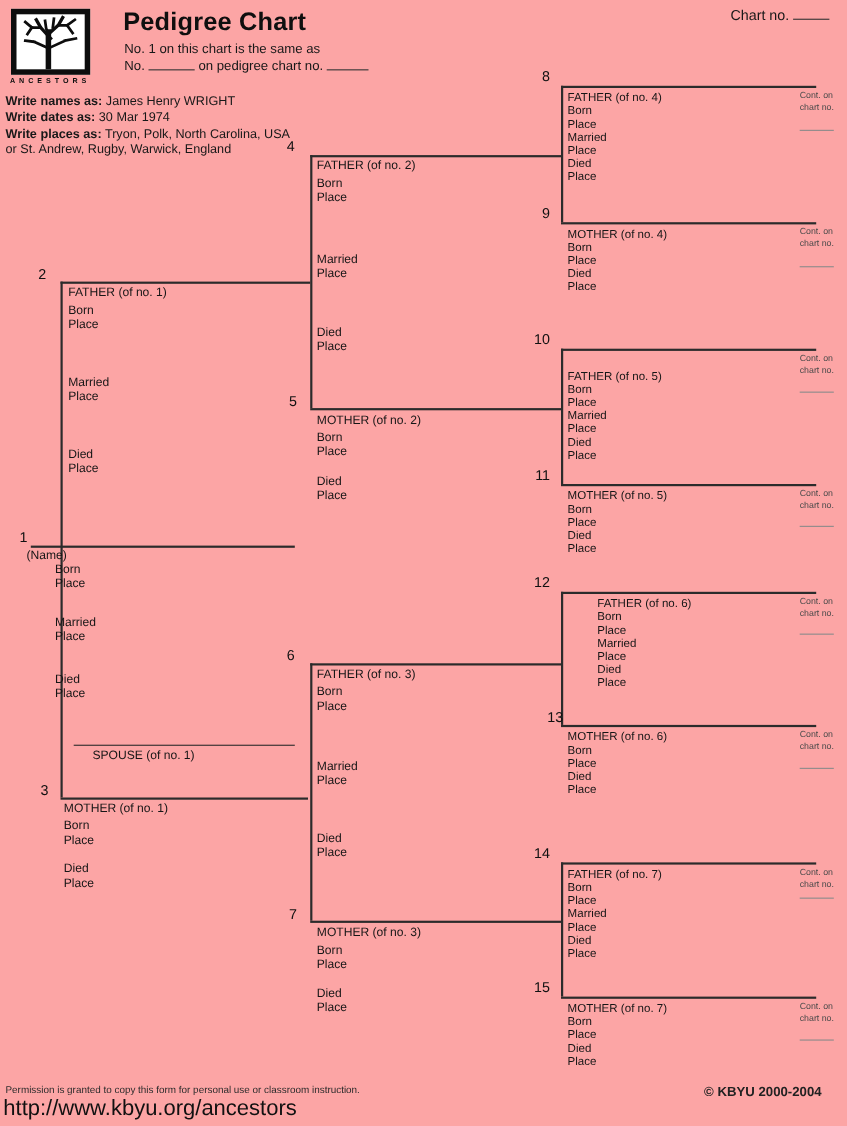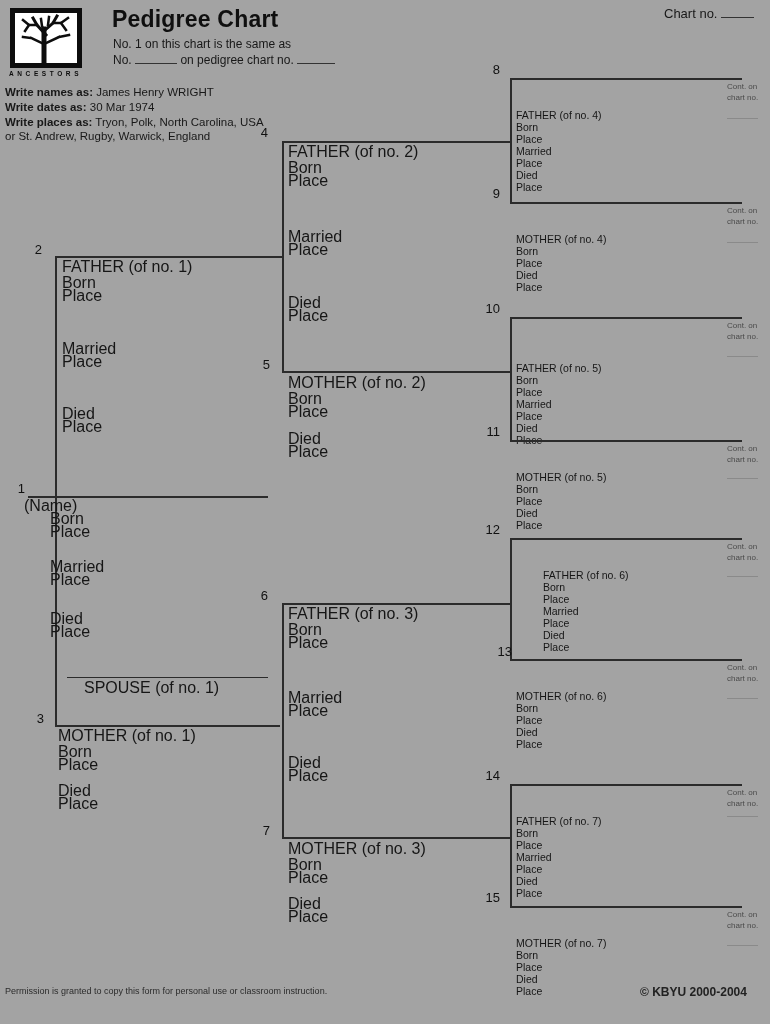--- a/index.html
+++ b/index.html
@@ -1,27 +1,27 @@
 <!DOCTYPE html>
 <html><head>
 <meta charset="utf-8">
 <style>
   html,body{margin:0;padding:0;background:#e8e8e8;}
   #page{
-    position:relative;width:770px;height:1024px;background:#a3a3a3;
+    position:relative;width:770px;height:1024px;background:#fca5a5;
     font-family:"Liberation Sans","DejaVu Sans",sans-serif;color:#161616;
     overflow:hidden;margin:0 auto;
   }
   
   .hline{position:absolute;border-top:2px solid #2b2b2b;height:0;}
   .vline{position:absolute;border-left:2px solid #2b2b2b;width:0;}
   .num{position:absolute;font-size:13px;width:20px;text-align:right;color:#111;}
   .flds{position:absolute;white-space:nowrap;}
-  .f3{font-size:16px;line-height:13px;}
-  .f4{font-size:10.5px;line-height:12px;margin-top:26px;}
+  .f3{font-size:11px;line-height:13px;}
+  .f4{font-size:10.5px;line-height:12px;}
   .cont{position:absolute;font-size:8px;line-height:11px;color:#4a4a4a;white-space:nowrap;}
   .contline{position:absolute;width:31px;border-top:1px solid #8a8a8a;height:0;}
   .blank{display:inline-block;border-bottom:1px solid #333;height:11px;vertical-align:baseline;}
   
   .logo-box{position:absolute;left:10px;top:8px;width:72px;height:60px;background:#fff;border:5px solid #0d0d0d;box-sizing:border-box;}
   .logo-strip{position:absolute;left:9px;top:70px;width:76px;font-size:6.5px;font-weight:bold;letter-spacing:3.6px;color:#0d0d0d;}
   .title{position:absolute;left:112px;top:6px;font-size:23px;font-weight:bold;color:#0f0f0f;letter-spacing:0.2px;}
   .note{position:absolute;left:113px;font-size:12px;color:#181818;}
   .chartno{position:absolute;left:664px;top:6px;font-size:13px;color:#181818;}
   .writeas{position:absolute;left:5px;font-size:11.5px;color:#181818;white-space:nowrap;}
@@ -297,15 +297,16 @@
     <div>Died</div>
     <div>Place</div>
   </div>
   <div class="cont" style="left:727px;top:909px">
     <div>Cont. on</div>
       <div>chart no.</div>
   </div>
   <div class="contline" style="left:727px;top:945px"></div>
 
   <div class="perm">Permission is granted to copy this form for personal use or classroom instruction.</div>
+  <div class="url">http://www.kbyu.org/ancestors</div>
   <div class="copyright">© KBYU 2000-2004</div>
 
 </div>
 
 </body></html>

